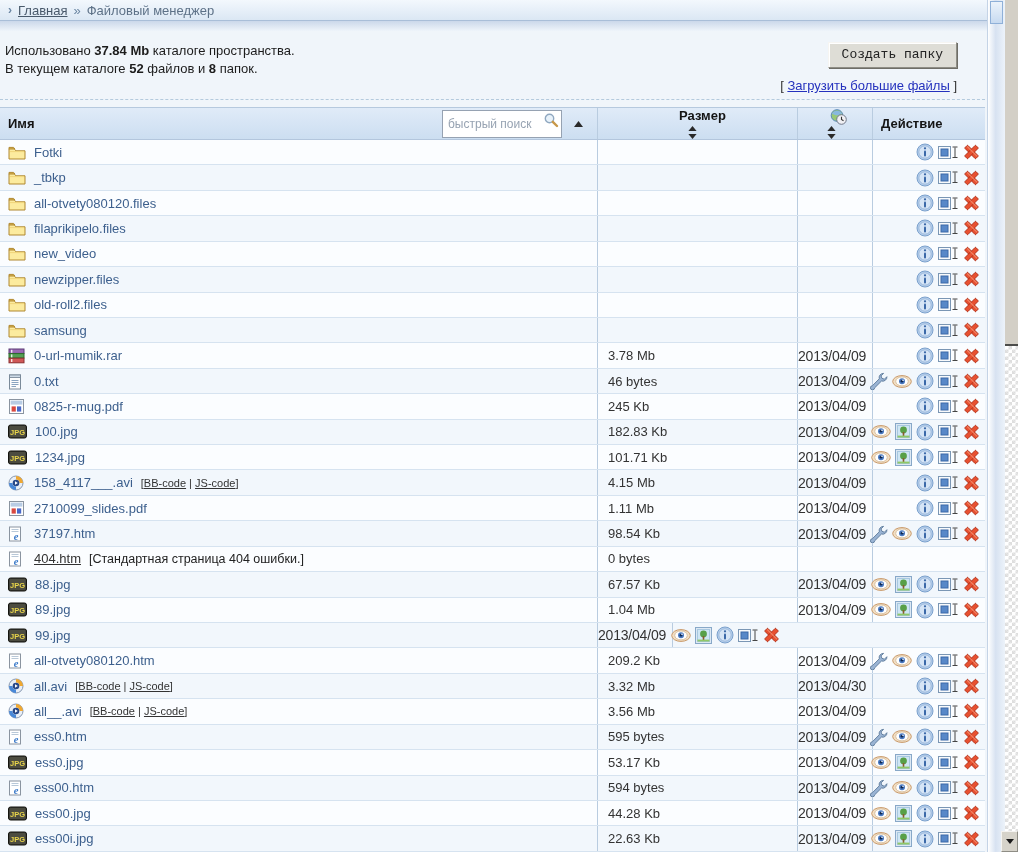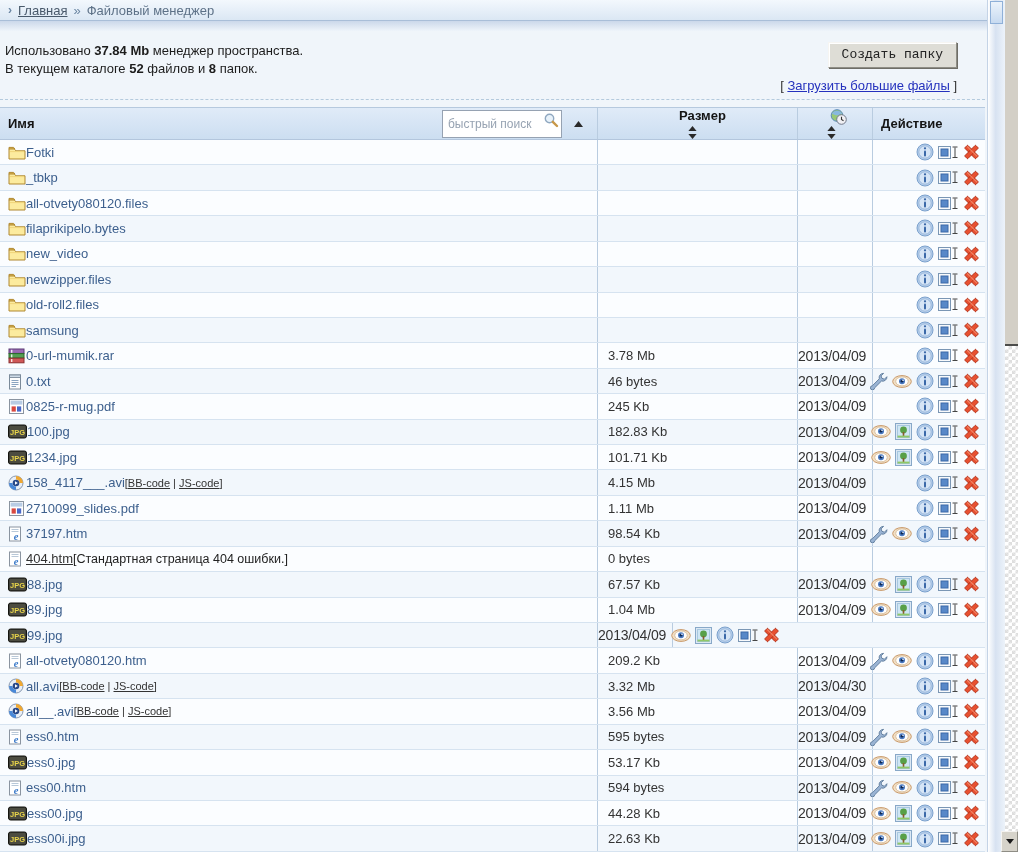--- a/index.html
+++ b/index.html
@@ -67,21 +67,21 @@
   .hdr-size-label{padding-left:10px;flex:1;}
   .date-icon-box{padding-left:7px;flex:1;display:flex;align-items:center;}
 
   .rows{display:block;}
   .file-row{
     display:flex;height:25.43px;box-sizing:border-box;align-items:center;
     border-bottom:1px solid #d6e3f0;
   }
   .file-row.odd{background:#fbfdff;}
   .file-row.even{background:#f2f7fc;}
-  .cell-name{display:flex;align-items:center;height:100%;padding-left:8px;overflow:hidden;}
+  .cell-name{display:flex;align-items:center;height:100%;padding-left:8px;gap:8px;overflow:hidden;}
   .cell-name .ft-icon{flex:0 0 18px;display:flex;align-items:center;}
   .file-link{color:#3c5f8d;cursor:pointer;white-space:nowrap;}
   .file-link.muted-underline{color:#323232;text-decoration:underline;}
   .file-note{color:#222;font-size:12.5px;white-space:nowrap;}
   .code-links{font-size:11px;color:#333;white-space:nowrap;}
   .code-link{color:#333;text-decoration:underline;cursor:pointer;}
   .cell-size{padding-left:10px;color:#333;height:100%;display:flex;align-items:center;}
   .cell-date{color:#333;height:100%;display:flex;align-items:center;
              font-size:14px;letter-spacing:-0.2px;}
   .cell-action{height:100%;display:flex;align-items:center;justify-content:flex-end;
@@ -123,21 +123,21 @@
 
   <div class="breadcrumb-bar">
     <span class="crumb-arrow">›</span>
     <span class="crumb-home">Главная</span>
     <span class="crumb-sep">»</span>
     <span class="crumb-current">Файловый менеджер</span>
   </div>
   <div class="sub-strip"></div>
 
   <div class="info-block">
-    <div class="info-line"><span>Использовано </span><b>37.84 Mb</b><span> менеджер пространства.</span></div>
+    <div class="info-line"><span>Использовано </span><b>37.84 Mb</b><span> каталоге пространства.</span></div>
     <div class="info-line"><span>В текущем каталоге </span><b>52</b><span> файлов и </span><b>8</b><span> папок.</span></div>
     <div class="controls">
       <span class="btn-classic">Создать папку</span>
       <div class="upload-line"><span>[ </span><span class="upload-link">Загрузить большие файлы</span><span> ]</span></div>
     </div>
   </div>
 
   <div class="file-table">
     <div class="thead">
       <div class="col-name">
@@ -311,21 +311,21 @@
   </div>
         <div class="file-row even">
     <div class="col-name cell-name">
       <span class="ft-icon">
               <svg width="18" height="15" viewBox="0 0 18 15">
                 <path d="M1 4.2 V2.4 h4.6 l1.2 1.6z" fill="#f4d46e" stroke="#b08830"></path>
                 <path d="M1 4 h5.4 l1.4 1.8 H17 v8.2 H1z" fill="#fceb9e" stroke="#b08830"></path>
                 <path d="M2 6.6 h14" stroke="#f0d67a"></path>
               </svg>
             </span>
-      <span class="file-link">filaprikipelo.bytes</span>
+      <span class="file-link">filaprikipelo.files</span>
 
     </div>
     <div class="col-size cell-size"></div>
     <div class="col-date cell-date"></div>
     <div class="col-action cell-action">
             <span class="act-icon">
               <svg width="18" height="18" viewBox="0 0 18 18">
                 <circle cx="9" cy="9" r="8" fill="#b8d0ec" stroke="#7aa0cc"></circle>
                 <circle cx="9" cy="9" r="6.2" fill="#d6e5f6" stroke="#9ab8dc"></circle>
                 <circle cx="9" cy="5.3" r="1.15" fill="#3a68a8"></circle>

